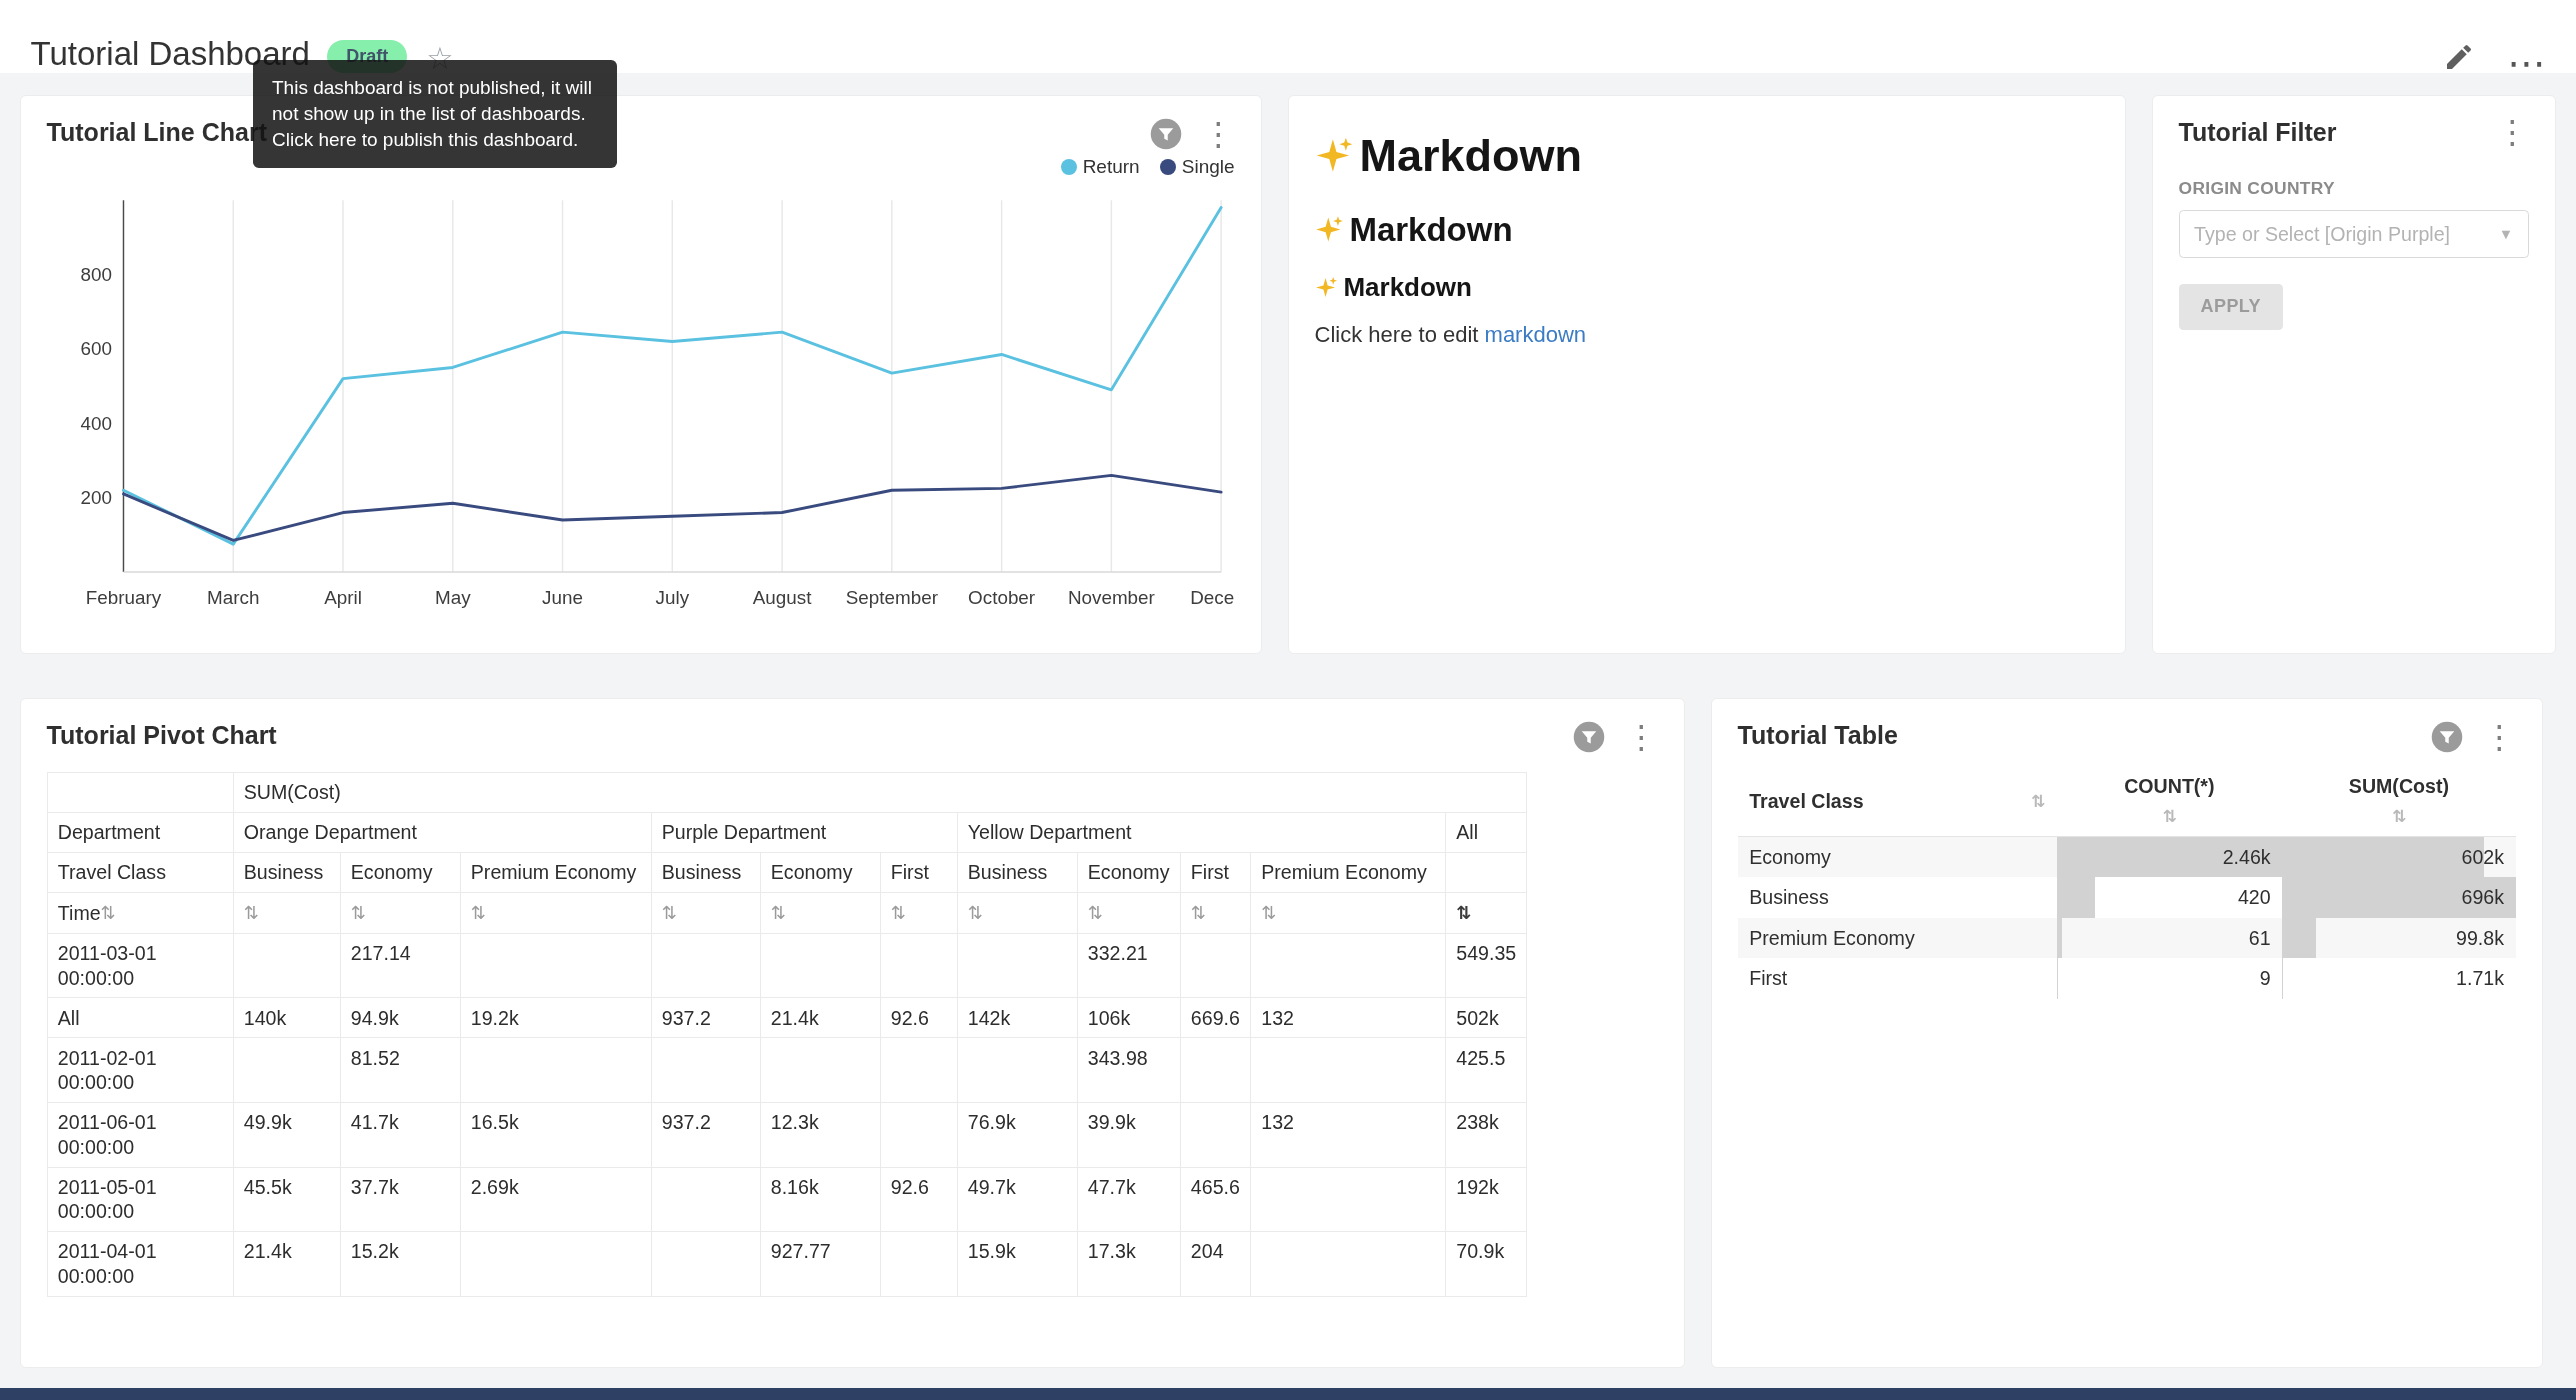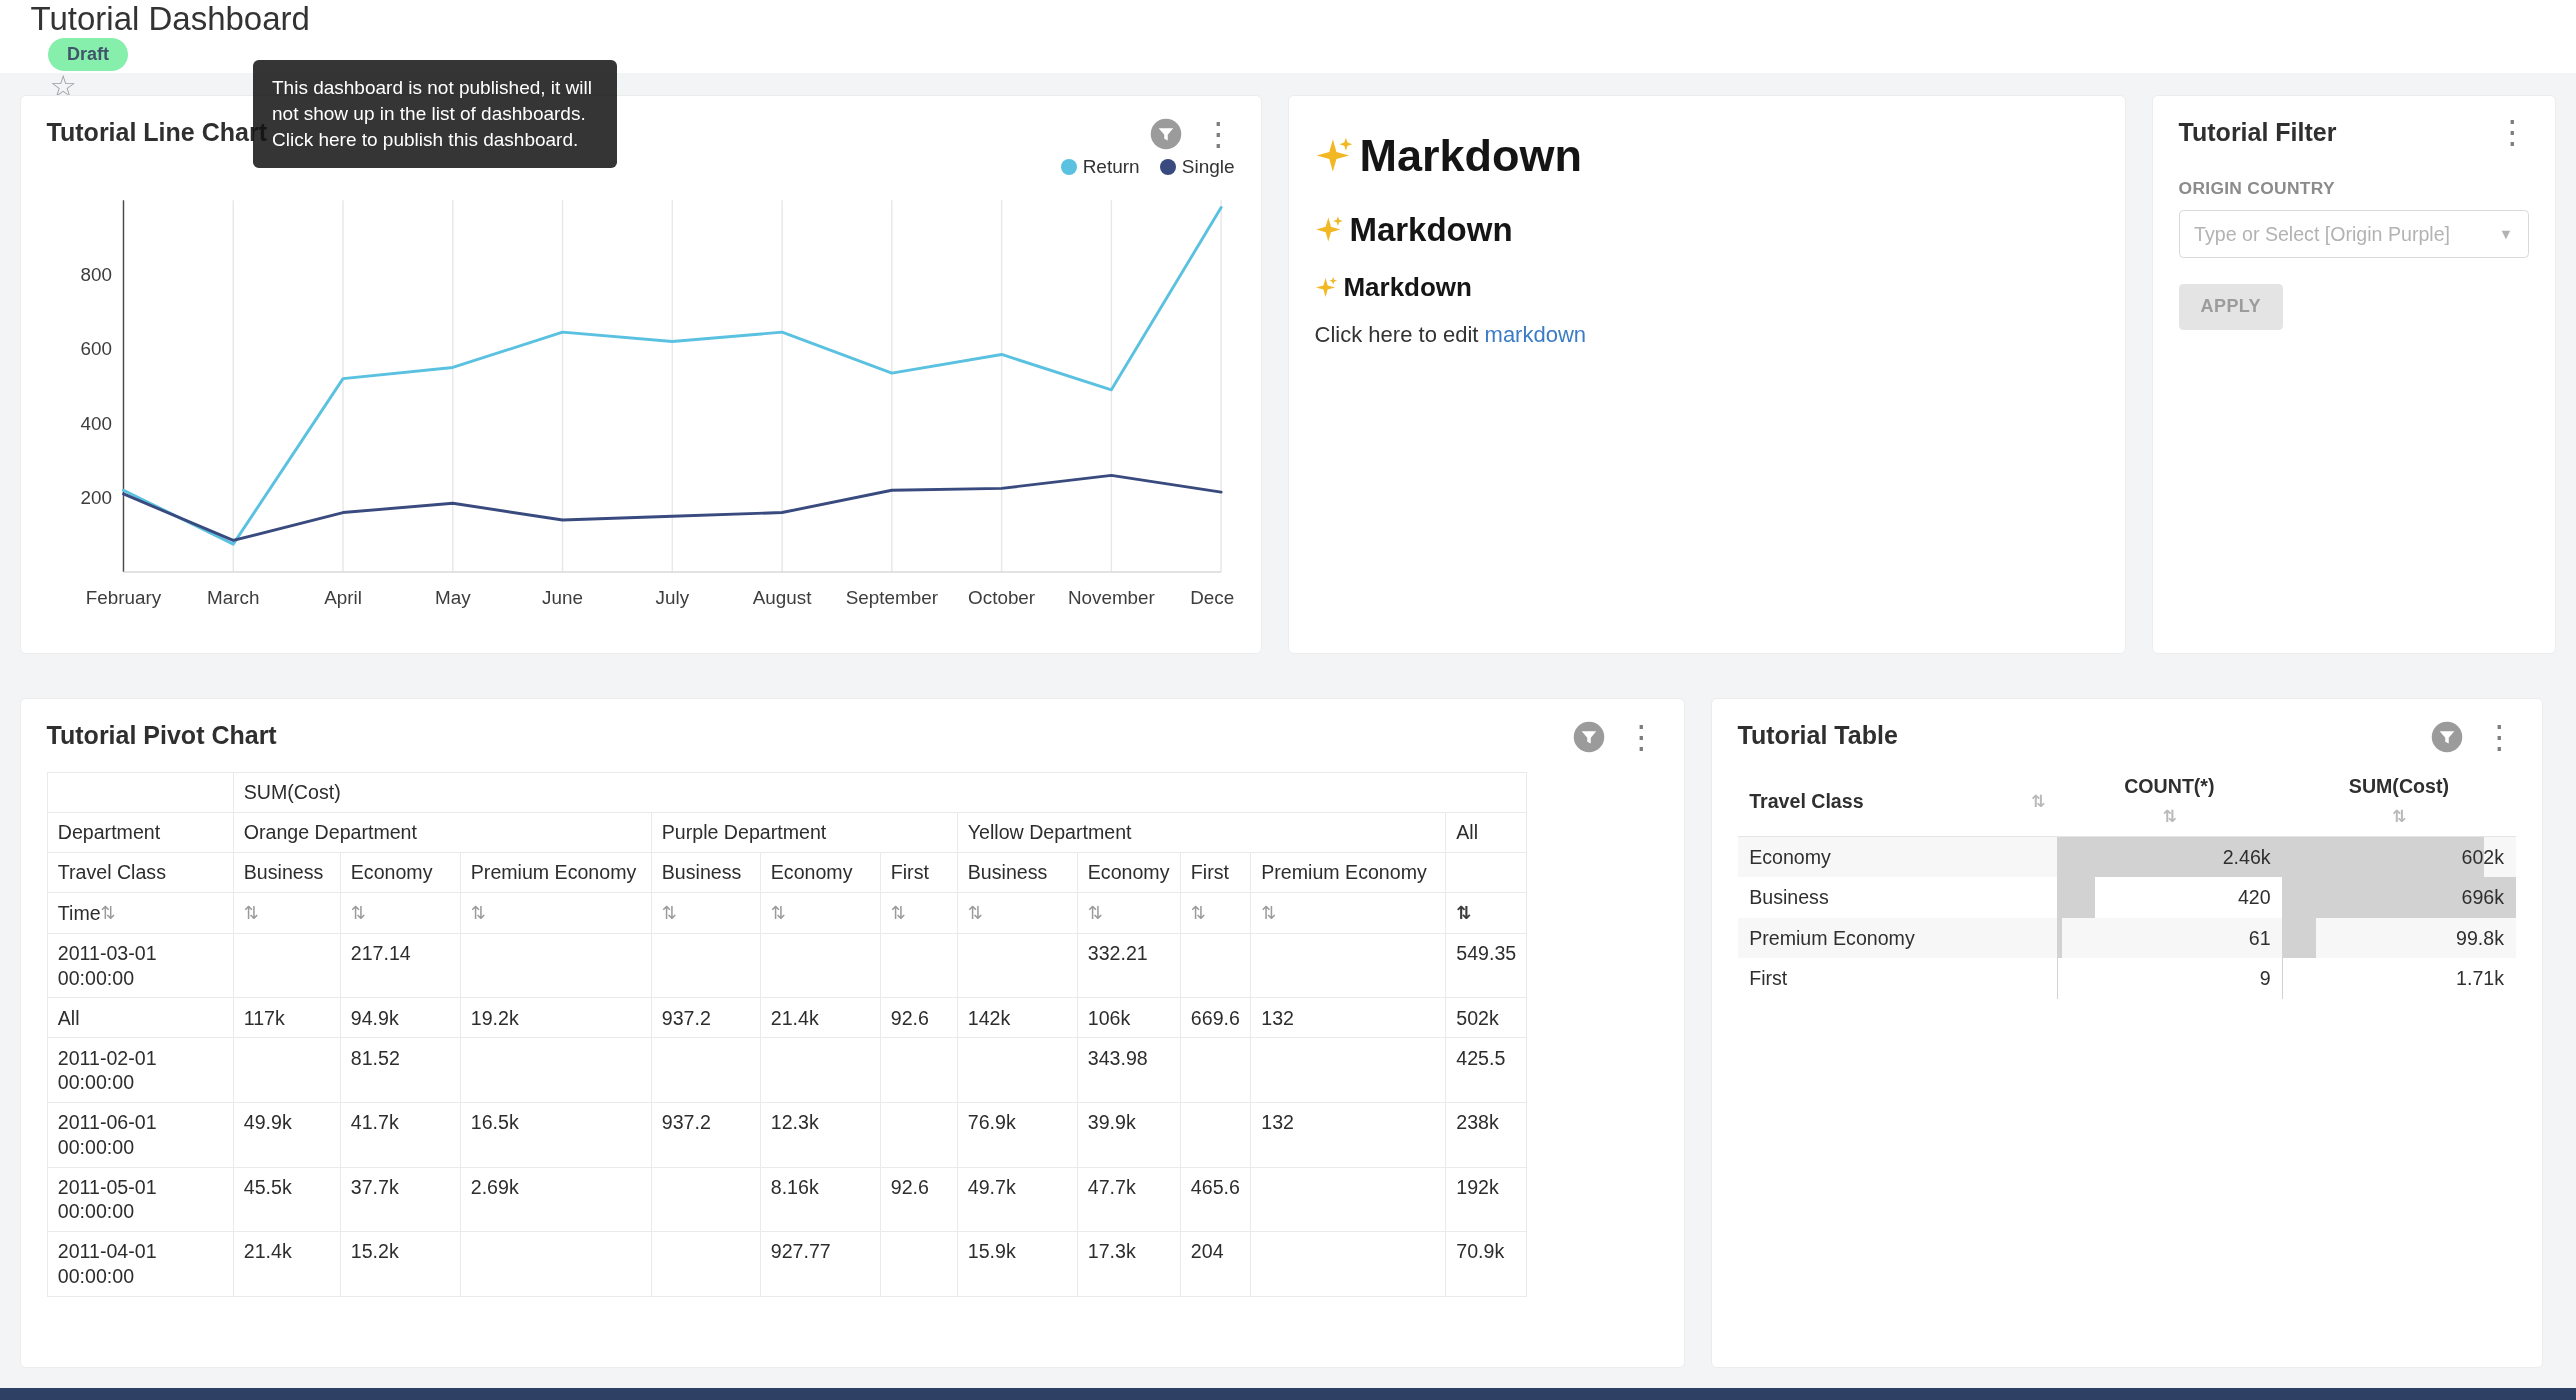--- a/index.html
+++ b/index.html
@@ -7,21 +7,21 @@
   body {
     width: 2576px; height: 1400px;
     background: #f3f4f6;
     font-family: "Liberation Sans", "DejaVu Sans", sans-serif;
     color: #2f2f2f;
     position: relative;
     overflow: hidden;
   }
 
   
-  header { height: 73px; background: #fff; display: flex; align-items: flex-start; padding: 0 30.5px; position: relative; flex-direction: column; }
+  header { height: 73px; background: #fff; display: flex; align-items: flex-end; padding: 0 30.5px; position: relative; }
   .page-title { font-size: 33px; font-weight: 500; color: #333; margin: 0; }
   .draft-badge { margin-left: 17.4px; background: #86efac; color: #41546a; font-size: 18px; padding: 5.8px 19px; border-radius: 725px; line-height: 1.2; font-weight: bold; }
   .star { margin-left: 19px; font-size: 30.5px; color: #9aa0a6; line-height: 1; }
   .hspacer { margin-left: auto; }
   .edit-icon svg { width: 32px; height: 32px; display: block; }
   .more-icon { font-size: 38px; color: #555; margin-left: 33px; line-height: 0.5; }
 
   .tooltip {
     position: absolute; left: 253px; top: 60px; width: 364px; z-index: 40;
     background: rgba(18,18,18,0.85); color: #fff;
@@ -365,21 +365,21 @@
                   <td></td>
                   <td></td>
                   <td></td>
                   <td>332.21</td>
                   <td></td>
                   <td></td>
                   <td>549.35</td>
                 </tr>
                 <tr>
                   <th>All</th>
-                  <td>117k</td>
+                  <td>140k</td>
                   <td>94.9k</td>
                   <td>19.2k</td>
                   <td>937.2</td>
                   <td>21.4k</td>
                   <td>92.6</td>
                   <td>142k</td>
                   <td>106k</td>
                   <td>669.6</td>
                   <td>132</td>
                   <td>502k</td>

